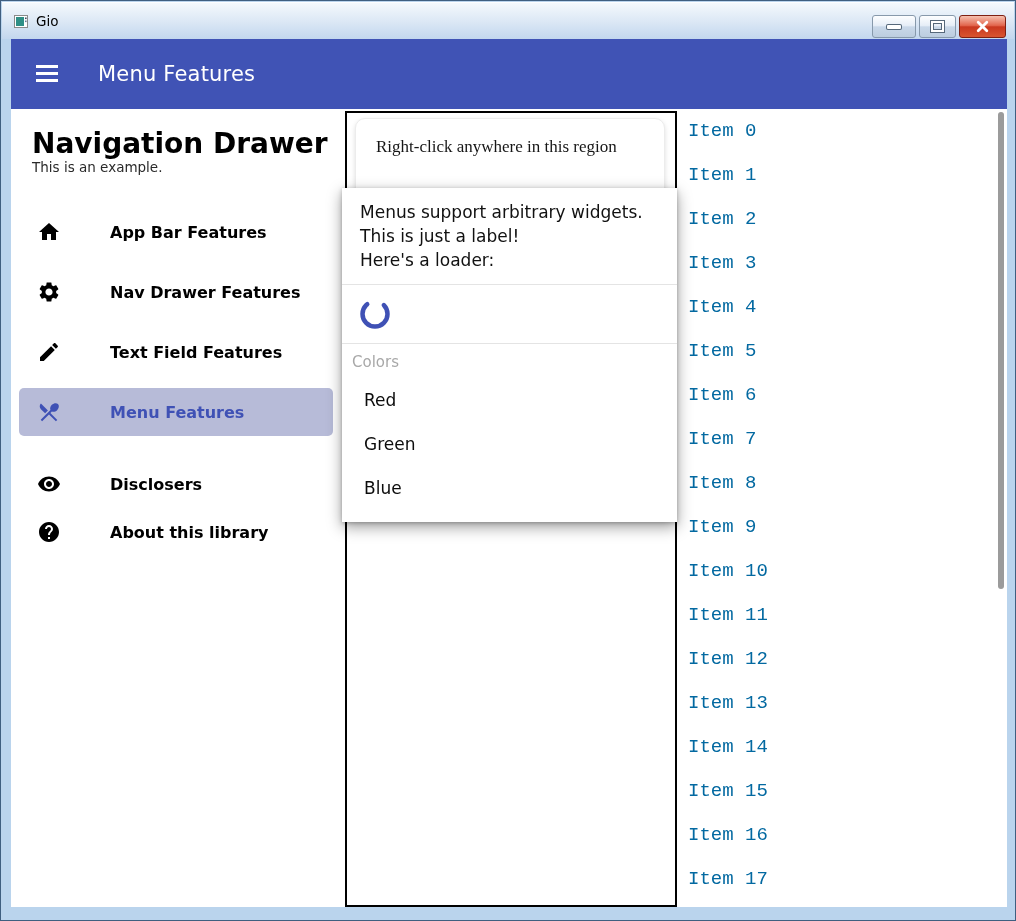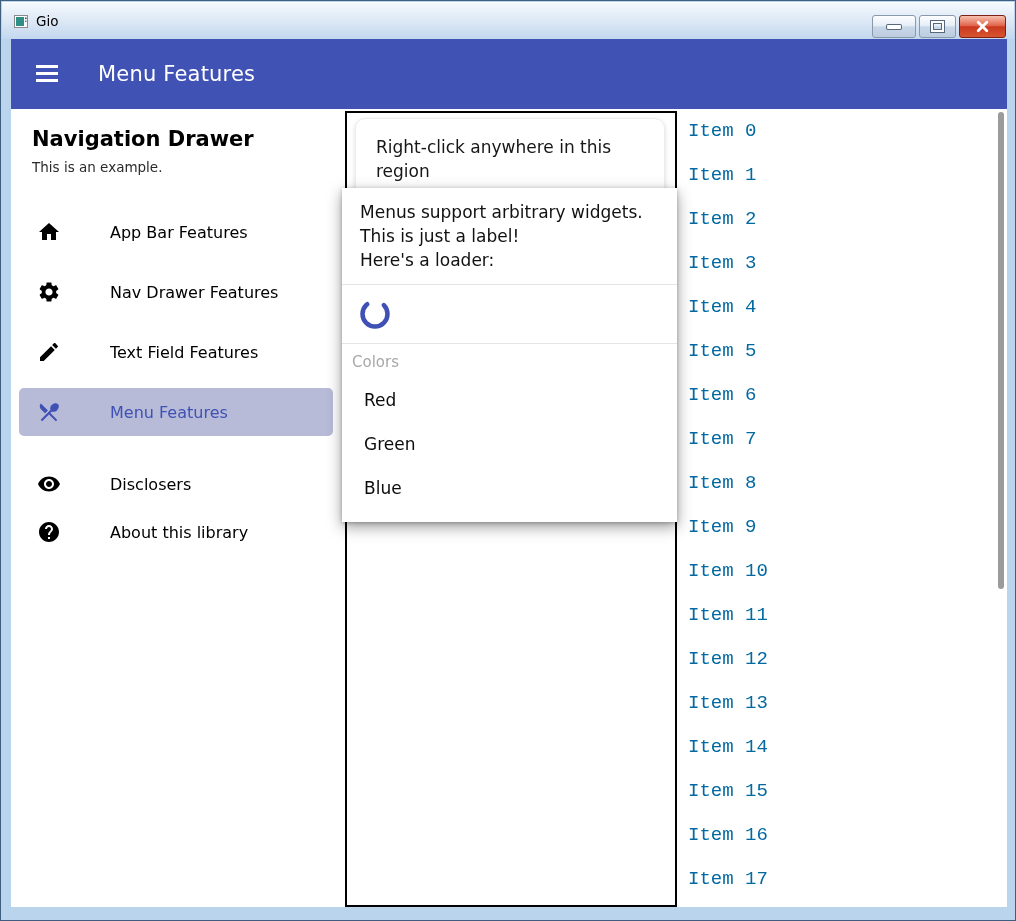--- a/index.html
+++ b/index.html
@@ -50,45 +50,46 @@
   .hamburger .bar { position: absolute; left: 0; width: 22px; height: 3px; background: #fff; }
   .hamburger .bar:nth-child(1) { top: 2px; }
   .hamburger .bar:nth-child(2) { top: 9px; }
   .hamburger .bar:nth-child(3) { top: 16px; }
   .appbar-title { position: absolute; left: 87px; top: 0; height: 70px; display: flex; align-items: center; color: #fff; font-size: 21px; font-weight: 500; letter-spacing: 0.2px; }
 
   
   .content { position: absolute; left: 10px; top: 108px; width: 996px; height: 798px; background: #fff; overflow: visible; }
 
   
-  .drawer-title { position: absolute; left: 21px; top: 18px; font-size: 21px; font-weight: 700; color: #000; }
+  .drawer-title { position: absolute; left: 21px; top: 18px; font-size: 28px; font-weight: 700; color: #000; }
   .drawer-subtitle { position: absolute; left: 21px; top: 50px; font-size: 13.5px; color: #2a2a2a; }
 
   .nav-item {
     position: absolute; left: 8px; width: 314px; height: 48px;
     display: flex; align-items: center; border-radius: 5px; cursor: pointer;
   }
   .nav-item .icon { width: 24px; height: 24px; margin-left: 18px; flex: 0 0 auto; }
   .nav-item .icon svg { display: block; width: 24px; height: 24px; fill: #000; }
-  .nav-item .label { margin-left: 49px; font-size: 16px; font-weight: 400; color: #000; }
+  .nav-item .label { margin-left: 49px; font-size: 16px; font-weight: 700; color: #000; }
   .nav-item.selected { background: #b7bbd8; }
   .nav-item.selected .label { color: #3f51b5; }
   .nav-item.selected .icon svg { fill: #3f51b5; }
 
   
   .region-box {
     position: absolute; left: 334px; top: 2px; width: 332px; height: 796px;
     border: 2px solid #000; background: #fff;
   }
   .region-card {
     position: absolute; left: 344px; top: 9px; width: 310px; height: 126px;
     background: #fff; border: 1px solid #ececec; border-radius: 10px;
     box-shadow: 0 2px 5px rgba(0,0,0,0.13);
     padding: 16px 20px; font-size: 17px; line-height: 24px; color: #161616;
     z-index: 1;
+    font-family: Liberation Serif, serif;
   }
 
   
   .context-menu {
     position: absolute; left: 331px; top: 79px; width: 335px;
     background: #fff; border-radius: 0;
     box-shadow: 0 5px 14px rgba(0,0,0,0.38), 0 1px 4px rgba(0,0,0,0.25);
     z-index: 5; overflow: hidden;
   }
   .menu-label { padding: 12px 18px 12px; font-size: 17px; line-height: 24px; color: #111; }

